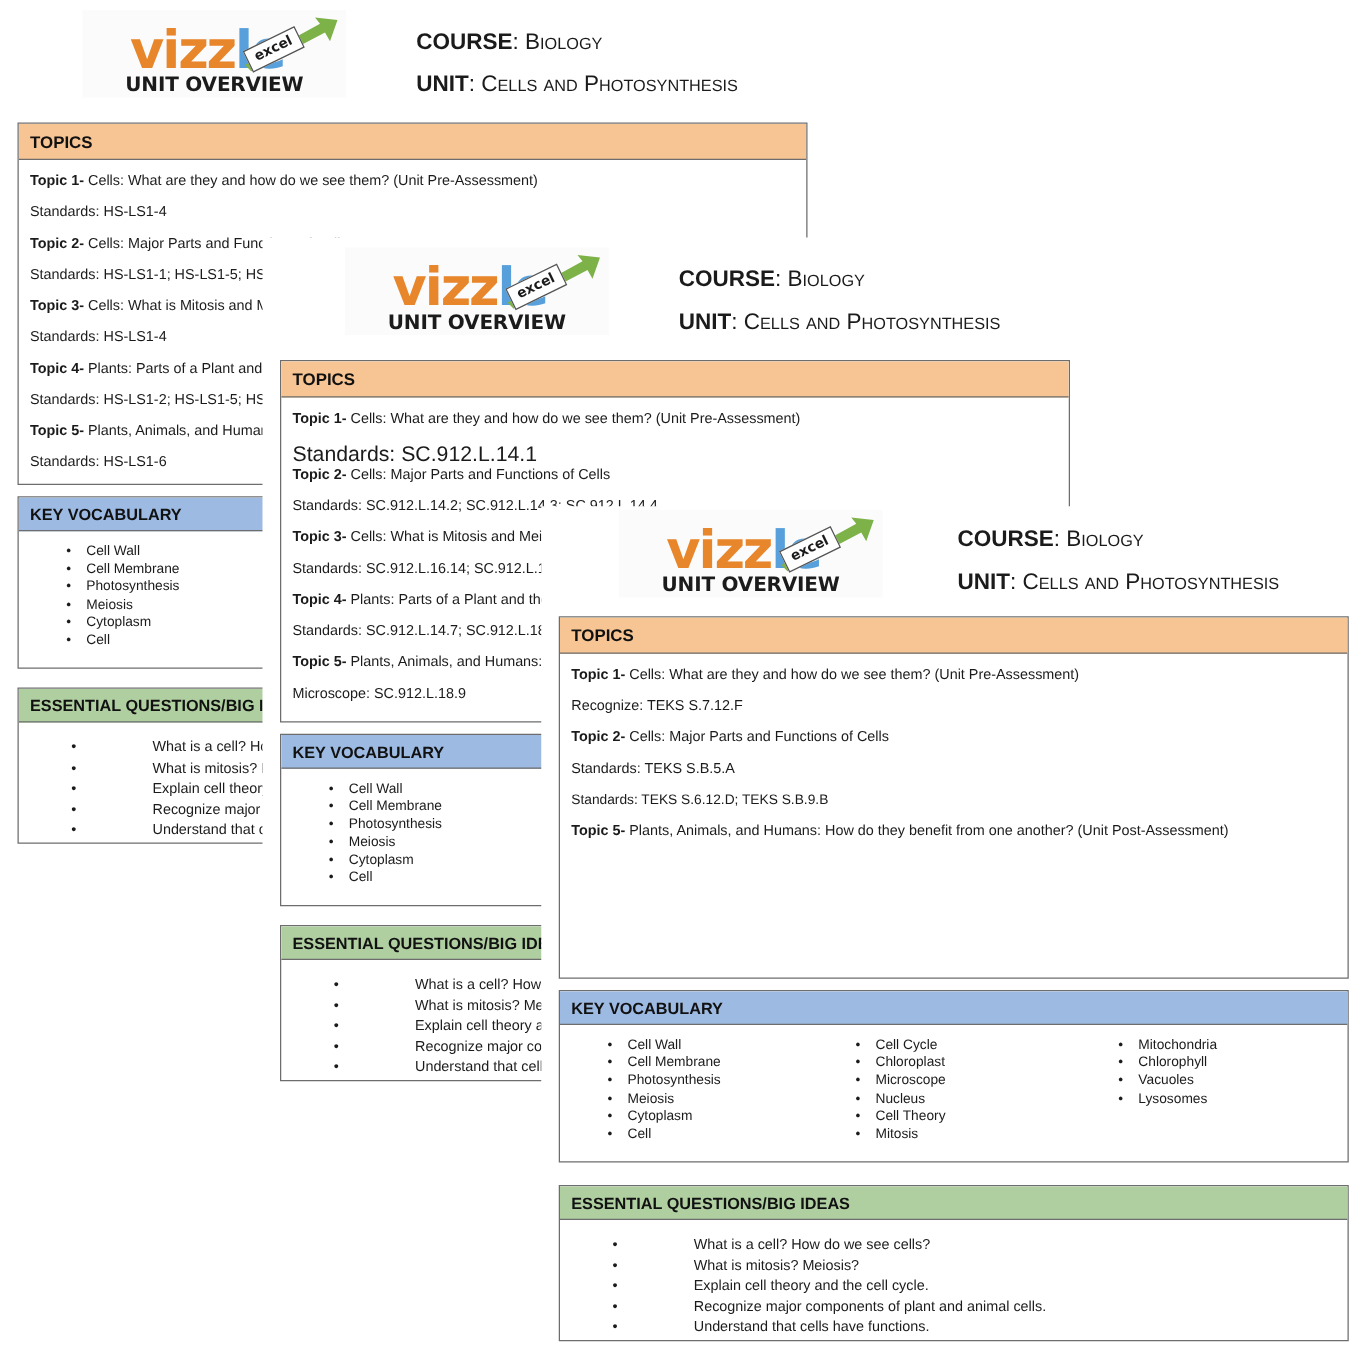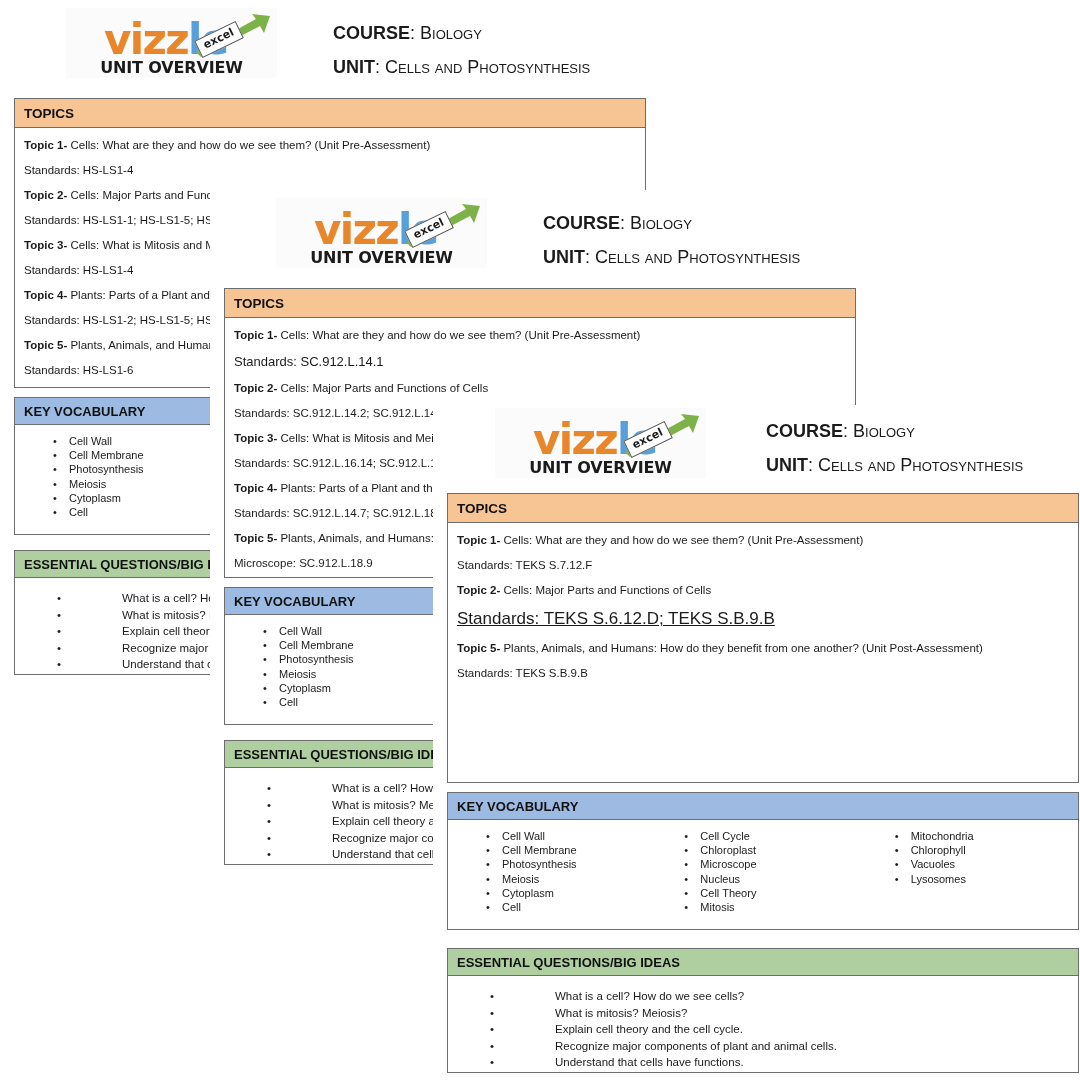--- a/index.html
+++ b/index.html
@@ -318,21 +318,21 @@
   </div>
 
   <div class="panel" style="left:14px; top:98px; width:632px; height:290px;">
     <div class="panel-head head-topics" style="height:29px; padding-left:9px; font-size:13.5px;">
       <span>TOPICS</span>
     </div>
     <div class="panel-body" style="padding:11px 9px 0 9px;">
       <div class="t-line" style="font-size:11.5px; margin-bottom:13px;">
         <b>Topic 1-</b><span> Cells:  What are they and how do we see them? (Unit Pre-Assessment)</span>
       </div>
-      <div class="t-line" style="font-size:13px; margin-bottom:13px;">
+      <div class="t-line" style="font-size:17px; margin-bottom:0;">
         <span>Standards:  SC.912.L.14.1</span>
       </div>
       <div class="t-line" style="font-size:11.5px; margin-bottom:13px;">
         <b>Topic 2-</b><span> Cells:  Major Parts and Functions of Cells</span>
       </div>
       <div class="t-line" style="font-size:11.5px; margin-bottom:13px;">
         <span>Standards:  SC.912.L.14.2; SC.912.L.14.3; SC.912.L.14.4</span>
       </div>
       <div class="t-line" style="font-size:11.5px; margin-bottom:13px;">
         <b>Topic 3-</b><span> Cells:  What is Mitosis and Meiosis?</span>
@@ -486,33 +486,33 @@
 
   <div class="panel" style="left:14px; top:88px; width:632px; height:290px;">
     <div class="panel-head head-topics" style="height:29px; padding-left:9px; font-size:13.5px;">
       <span>TOPICS</span>
     </div>
     <div class="panel-body" style="padding:11px 9px 0 9px;">
       <div class="t-line" style="font-size:11.5px; margin-bottom:13px;">
         <b>Topic 1-</b><span> Cells:  What are they and how do we see them? (Unit Pre-Assessment)</span>
       </div>
       <div class="t-line" style="font-size:11.5px; margin-bottom:13px;">
-        <span>Standards:  TEKS S.7.12.F</span>
+        <span>Recognize:  TEKS S.7.12.F</span>
       </div>
       <div class="t-line" style="font-size:11.5px; margin-bottom:13px;">
         <b>Topic 2-</b><span> Cells:  Major Parts and Functions of Cells</span>
       </div>
-      <div class="t-line" style="font-size:17px; margin-bottom:13px;text-decoration:underline;">
+      <div class="t-line" style="font-size:11.5px; margin-bottom:13px;">
+        <span>Standards:  TEKS S.B.5.A</span>
+      </div>
+      <div class="t-line" style="font-size:11px; margin-bottom:13px;">
         <span>Standards:  TEKS S.6.12.D; TEKS S.B.9.B</span>
       </div>
       <div class="t-line" style="font-size:11.5px; margin-bottom:13px;">
         <b>Topic 5-</b><span> Plants, Animals, and Humans:  How do they benefit from one another? (Unit Post-Assessment)</span>
-      </div>
-      <div class="t-line" style="font-size:11.5px;">
-        <span>Standards: TEKS S.B.9.B</span>
       </div>
     </div>
   </div>
 
   <div class="panel" style="left:14px; top:387px; width:632px; height:138px;">
     <div class="panel-head head-vocab" style="height:27px; padding-left:9px; font-size:13px;">
       <span>KEY VOCABULARY</span>
     </div>
     <div class="panel-body" style="padding-top:9px;">
       <div class="vocab-cols">

